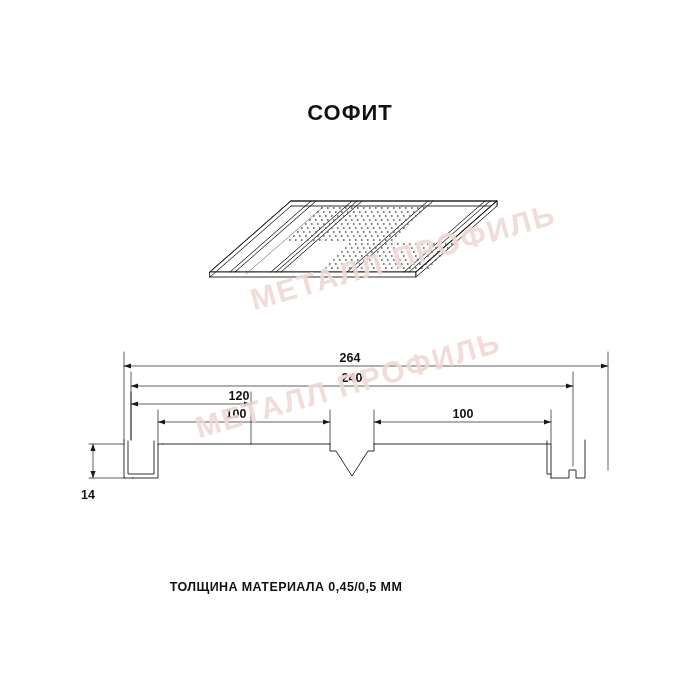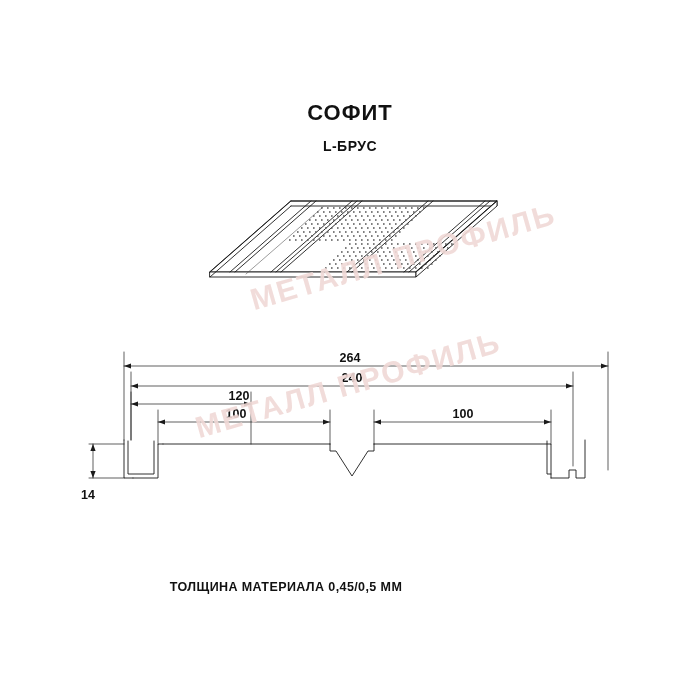--- a/index.html
+++ b/index.html
@@ -85,21 +85,20 @@
     font-weight: bold;
     fill: #111;
   }
 </style>
 </head>
 <body>
 
 <div class="page">
 
   <div class="title">СОФИТ</div>
-  <div class="subtitle">L-БРУС</div>
 
   <svg class="art" width="700" height="700" viewBox="0 0 700 700">
     <g fill="none" stroke="#1a1a1a" stroke-width="0.9" stroke-linejoin="round" stroke-linecap="round">
 
       <path d="M291,201 L497,201 L416,272 L210,272 Z" fill="#ffffff"></path>
 
       <path d="M210,272 L416,272 L416,277 L210,277 Z" fill="#ffffff"></path>
 
       <path d="M291,201 L497,201 L497,206 L291,206"></path>
 

